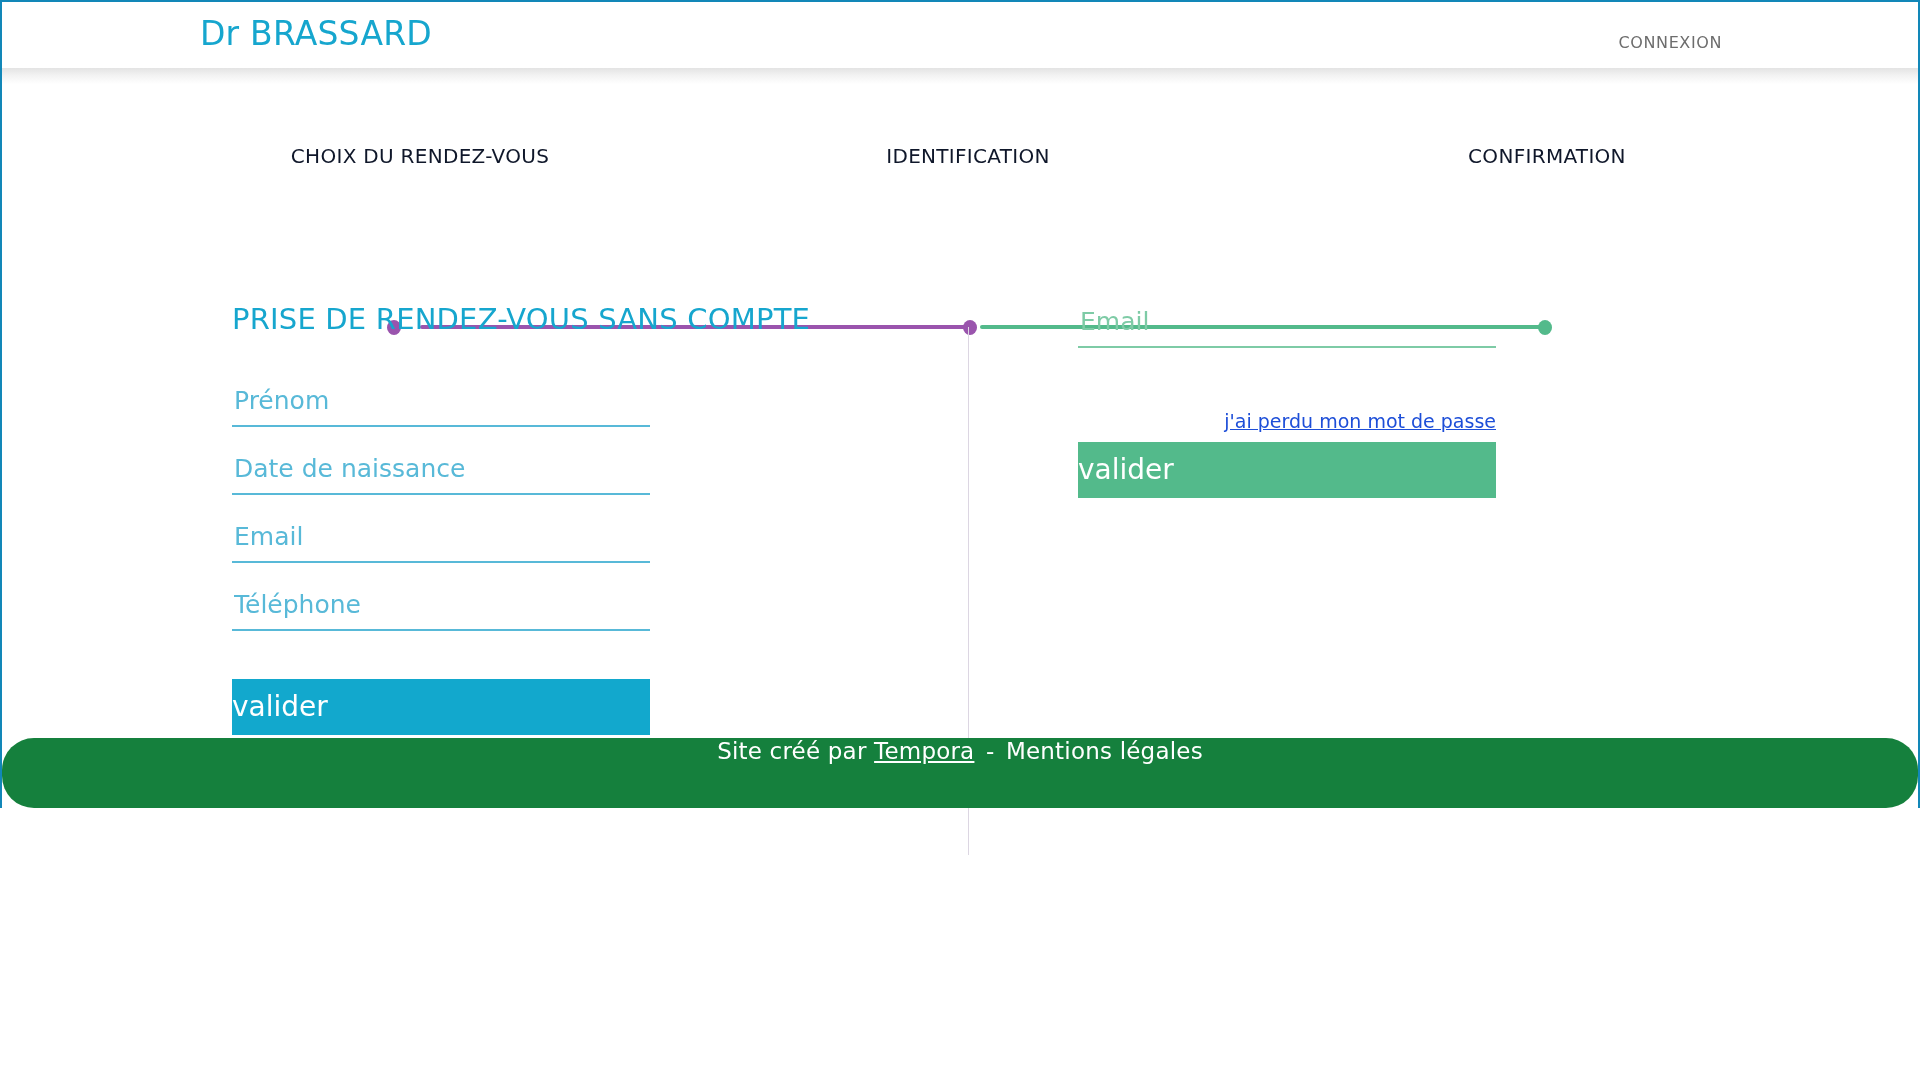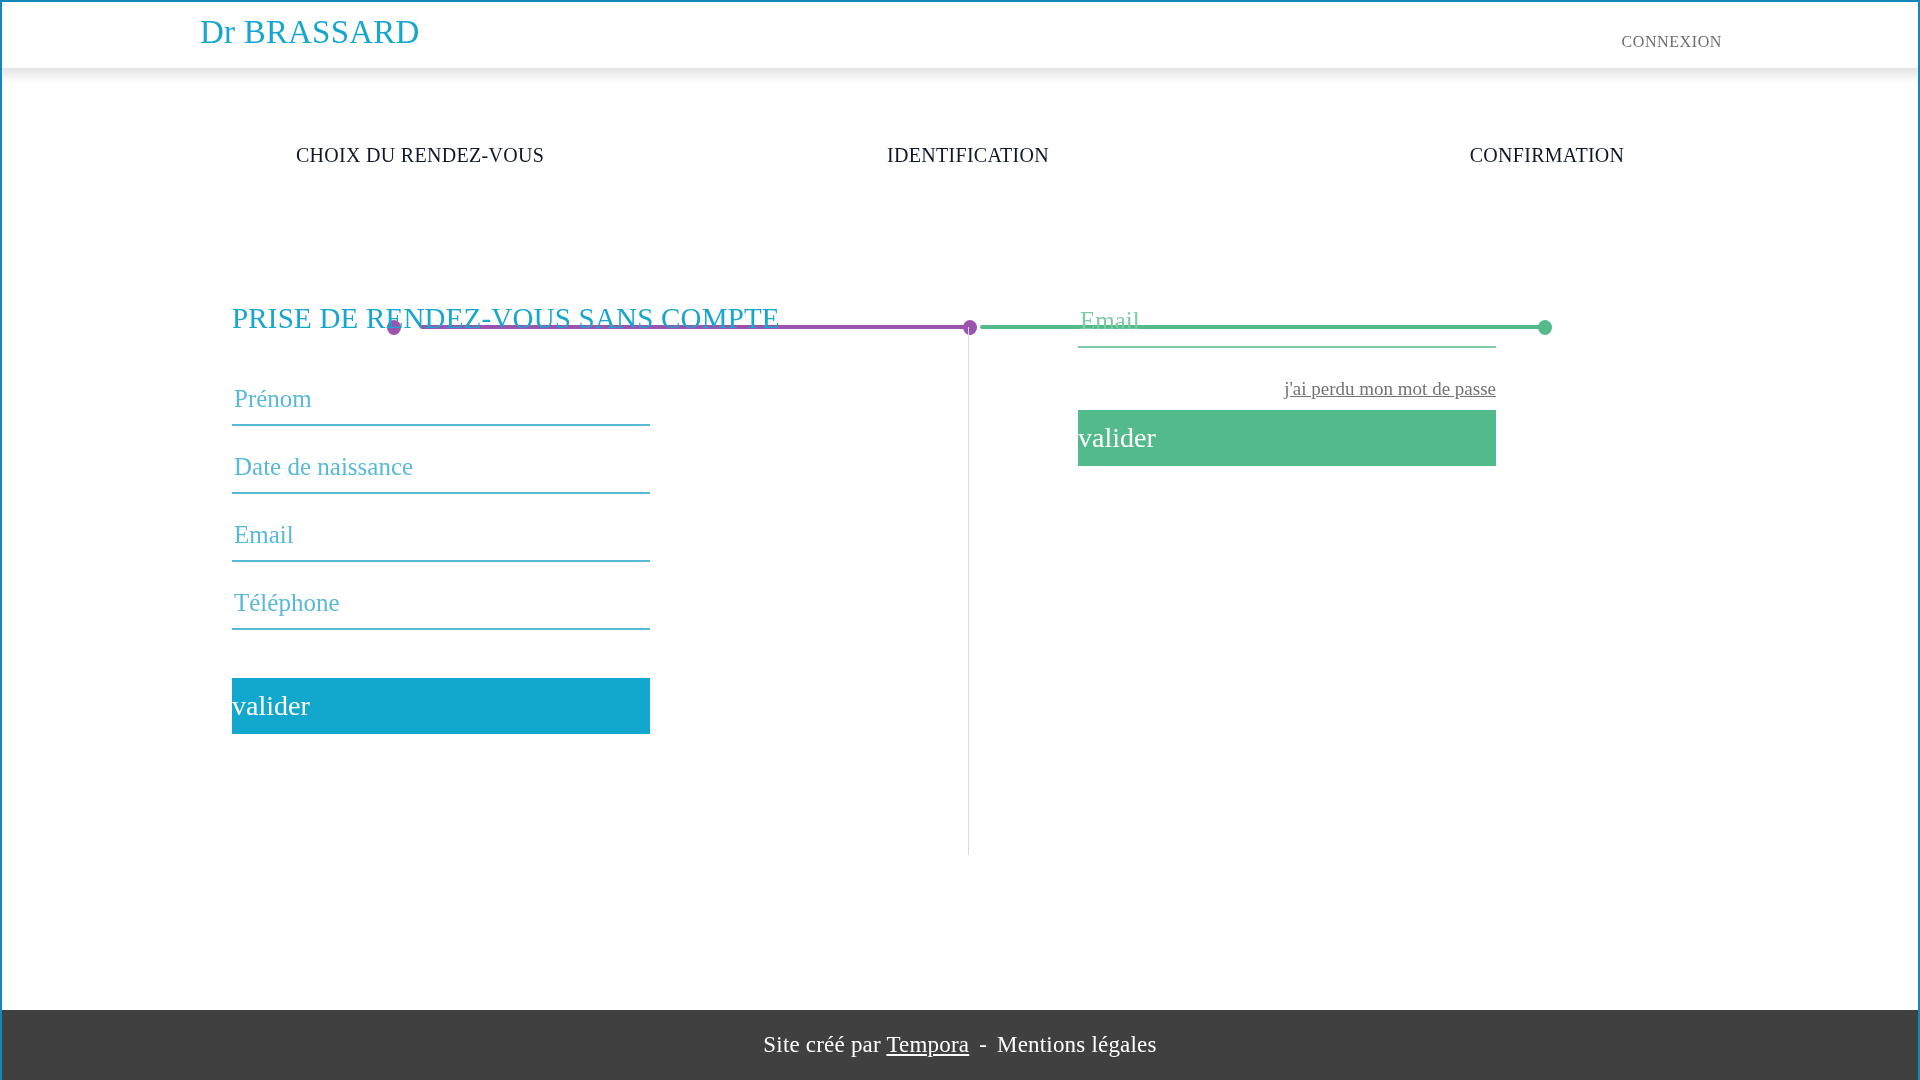--- a/index.html
+++ b/index.html
@@ -9,25 +9,24 @@
     height: 1080px;
     overflow: hidden;
     background: #ffffff;
     font-family: "DejaVu Sans", "Liberation Sans", sans-serif;
   }
 
   
   #page {
     position: relative;
     width: 1920px;
-    height: 1080px;
+    height: 808px;
     background: #ffffff;
     border: 2px solid #1287b8;
     border-bottom: none;
-    font-family: Liberation Serif, serif;
   }
 
   
   #header {
     position: absolute;
     top: 0; left: 0;
     width: 100%;
     height: 66px;
     background: #ffffff;
     display: flex;
@@ -184,38 +183,38 @@
     line-height: 56px;
     padding: 0;
   }
   #validate-left  { background: #12a8cd; margin-top: 26px; }
   #validate-right { background: #53ba8b; margin-top: 10px; }
 
   #forgot-link {
     display: block;
     text-align: right;
     width: 418px;
-    margin-top: 8px;
+    margin-top: 40px;
     font-size: 19px;
-    color: #737373;
+    color: #1d4ed8;
     text-decoration: underline;
     white-space: nowrap;
   }
 
   
   #footer {
     position: absolute;
     left: 0;
     bottom: 0;
     width: 100%;
     height: 70px;
-    background: #404040;
+    background: #15803d;
     display: flex;
-    align-items: center;
     justify-content: center;
+    border-radius: 32px;
   }
   #footer-text {
     color: #ffffff;
     font-size: 23px;
     letter-spacing: 0.2px;
     white-space: nowrap;
   }
   #footer-text a { color: #ffffff; text-decoration: underline; }
   #footer-sep { padding: 0 4px; }
 </style>

